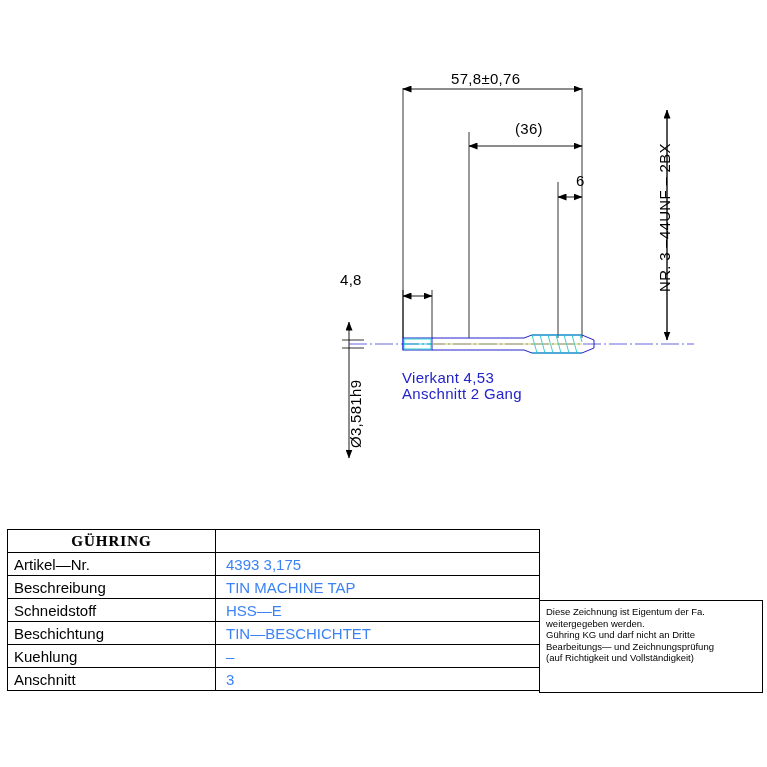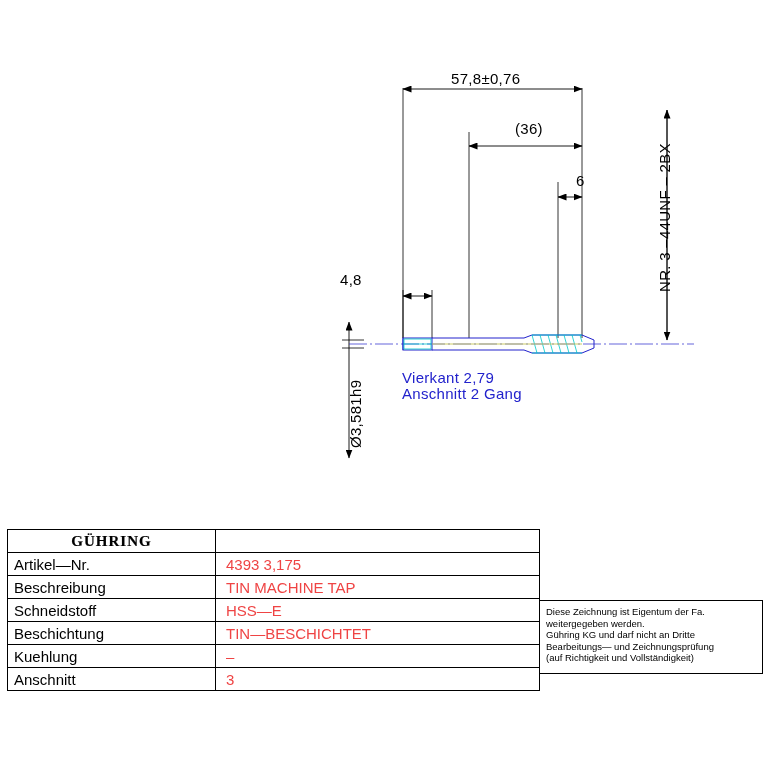--- a/index.html
+++ b/index.html
@@ -55,21 +55,21 @@
   #info-table td {
     border: 1px solid #000;
     height: 22px;
     padding: 0 6px;
     font-size: 15px;
     font-family: "Liberation Sans", sans-serif;
     color: #000;
     vertical-align: middle;
   }
   #info-table td.label { width: 195px; }
-  #info-table td.value { color: #ef4444; padding-left: 10px; }
+  #info-table td.value { color: #3b82f6; padding-left: 10px; }
   #info-table tr.logo-row td { height: 22px; padding: 0; }
 
   .logo-wrap {
     display: flex;
     align-items: center;
     justify-content: center;
     height: 22px;
   }
   .logo-text {
     font-family: "Liberation Serif", serif;
@@ -84,21 +84,21 @@
       repeating-linear-gradient(0deg, rgba(255,255,255,0) 0px, rgba(255,255,255,0) 2px, rgba(255,255,255,0.9) 2px, rgba(255,255,255,0.9) 3px);
     background-clip: padding-box;
   }
 
   
   #notice-box {
     position: absolute;
     left: 535px;
     top: 600px;
     width: 224px;
-    height: 74px;
+    height: 93px;
     border: 1px solid #000;
     background: #fff;
     padding: 5px 6px;
     box-sizing: border-box;
   }
   #notice-box p {
     margin: 0;
     font-size: 9.5px;
     line-height: 11.5px;
     font-family: "Liberation Sans", sans-serif;
@@ -199,21 +199,21 @@
   <div class="abs dim-text" style="left:511px; top:120px;">(36)</div>
 
   <div class="abs dim-text" style="left:572px; top:172px;">6</div>
 
   <div class="abs dim-text" style="left:336px; top:271px;">4,8</div>
 
   <div class="abs dim-text rot90" style="left:343px; top:448px;">Ø3,581h9</div>
 
   <div class="abs dim-text rot90" style="left:652px; top:292px;">NR. 3   –44UNF  – 2BX</div>
 
-  <div class="abs blue-text" style="left:398px; top:369px;">Vierkant 2,79</div>
+  <div class="abs blue-text" style="left:398px; top:369px;">Vierkant 4,53</div>
   <div class="abs blue-text" style="left:398px; top:385px;">Anschnitt 2 Gang</div>
 
   <table id="info-table">
     <tbody>
       <tr class="logo-row">
         <td class="label">
           <div class="logo-wrap">
             <span class="logo-text">GÜHRING</span>
           </div>
         </td>

